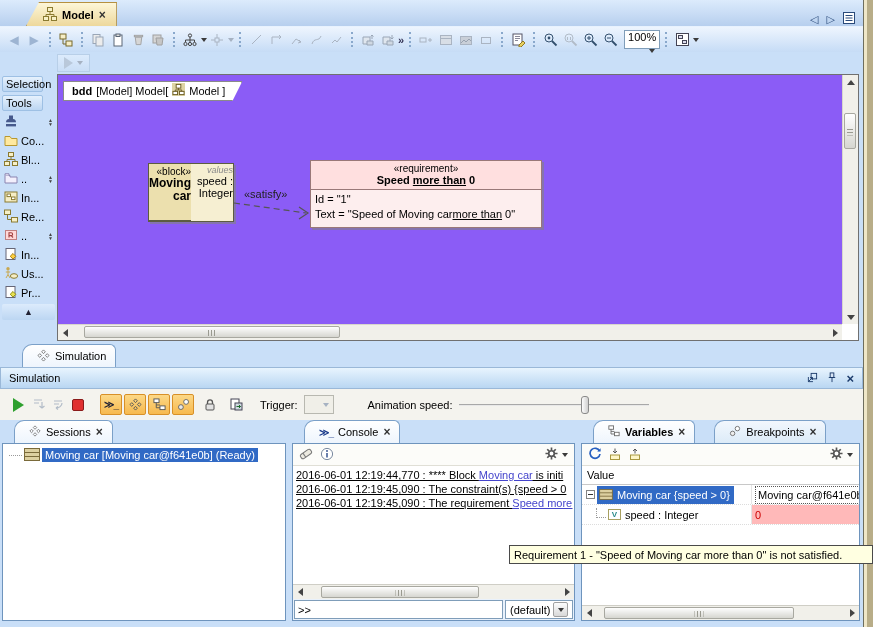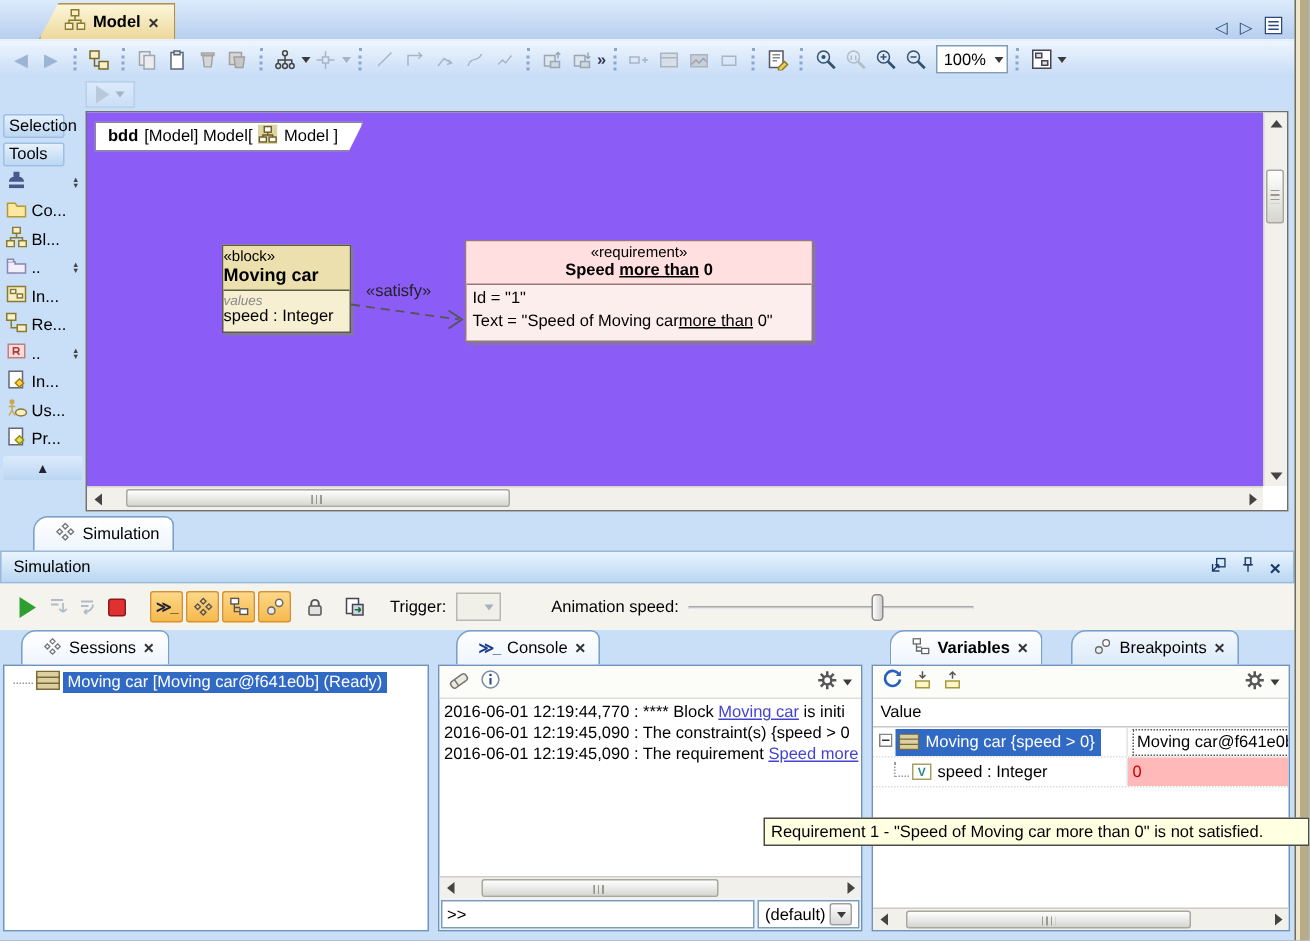--- a/index.html
+++ b/index.html
@@ -58,21 +58,21 @@
   .diagram { position:absolute; left:57px; top:74px; width:802px; height:267px;
     background:#fff; border:1px solid #707070; }
   .canvas { position:absolute; inset:0 16px 16px 0; overflow:hidden; background:#8b5cf6; }
   .breadcrumb { position:absolute; left:5px; top:6px; height:20px; background:#fff;
     border:1px solid #8a8a8a; display:flex; align-items:center; gap:4px; padding:2px 16px 3px 8px;
     clip-path:polygon(0 0,100% 0,calc(100% - 10px) 100%,0 100%); font-size:11px; }
   .bold { font-weight:bold; }
 
   .block-el { position:absolute; left:90px; top:88px; width:86px; height:59px;
     border:1px solid #5c5c40; background:#f6efd2; box-shadow:2px 2px 0 rgba(130,130,130,.6);
-    display:flex; flex-direction:column; text-align:left; }
+    display:flex; flex-direction:row; text-align:right; }
   .block-head { background:#ece0ae; border-bottom:1px solid #5c5c40; padding:2px 0 3px; }
   .block-head .st { font-size:10px; }
   .block-head .nm { font-size:12px; font-weight:bold; line-height:13px; }
   .block-vals { padding-top:1px; }
   .vals-lab { font-size:9px; font-style:italic; color:#8a8a8a; line-height:10px; }
   .vals-txt { font-size:11px; }
 
   .satisfy-label { position:absolute; left:186px; top:113px; font-size:11px; color:#222; }
   .satisfy-arrow { position:absolute; left:175px; top:124px; overflow:visible; }
 
@@ -146,21 +146,21 @@
   #vars-panel { left:579px; width:283px; }
 
   .sess-item { display:flex; align-items:center; height:18px; margin-top:2px; }
   .tree-dots { width:13px; border-top:1px dotted #9a9a9a; margin-left:6px; }
   .sel-text { background:#316ac5; color:#fff; padding:1px 3px; white-space:nowrap; }
 
   .mini-toolbar { height:22px; display:flex; align-items:center; gap:6px; padding:0 6px;
     background:#fcfcf9; border-bottom:1px solid #e0dfd6; }
   .mini-right { margin-left:auto; display:flex; align-items:center; gap:3px; }
 
-  .log { flex:1; overflow:hidden; padding:2px 0 0 3px; }
+  .log { flex:1; overflow:hidden; padding:2px 0 0 3px;text-decoration:underline; }
   .log-line { white-space:nowrap; line-height:14px; font-size:11px; }
   .log-link { color:#4444cc; text-decoration:underline; }
 
   .console-hscroll { height:15px; background:#f1f0ea; border-top:1px solid #cfcec6; display:flex; align-items:center; }
   .input-row { height:21px; display:flex; gap:2px; padding:1px 1px; background:#e9f1fb; }
   .cmd-input { flex:1; border:1px solid #7f9db9; font:11px "Liberation Sans",sans-serif; padding:0 3px; background:#fff; }
   .mode-combo { width:68px; background:#fff; border:1px solid #7f9db9; display:flex; align-items:center; padding:0 4px; }
   .mode-combo .btn { margin-left:auto; width:15px; height:15px; background:linear-gradient(#fdfdfd,#d8d8d8);
      border:1px solid #a0a0a0; border-radius:2px; display:flex; align-items:center; justify-content:center; }
 
@@ -369,21 +369,21 @@
           <path d="M4 6h4M6 4v4"></path>
         </svg>
     </span>
     <span class="ti">
       <svg width="15" height="15" viewBox="0 0 15 15" fill="none" stroke="#33506e">
           <circle cx="6" cy="6" r="4"></circle>
           <line x1="9" y1="9" x2="13.5" y2="13.5" stroke-width="1.8"></line>
           <path d="M4 6h4"></path>
         </svg>
     </span>
-    <span class="combo" style="width:48px; margin-left:4px;">
+    <span class="combo" style="width:36px; margin-left:4px;flex-direction:column;">
       <span>100%</span>
       <span class="dd" style="margin-left:auto;"></span>
     </span>
     <span class="sep"></span>
     <span class="ti">
       <svg width="15" height="15" viewBox="0 0 15 15" fill="#fff" stroke="#445">
           <rect x="1.5" y="1.5" width="12" height="12"></rect>
           <rect x="3.5" y="3.5" width="4" height="3" fill="#dde"></rect>
           <rect x="7.5" y="8.5" width="4" height="3" fill="#dde"></rect>
         </svg>

